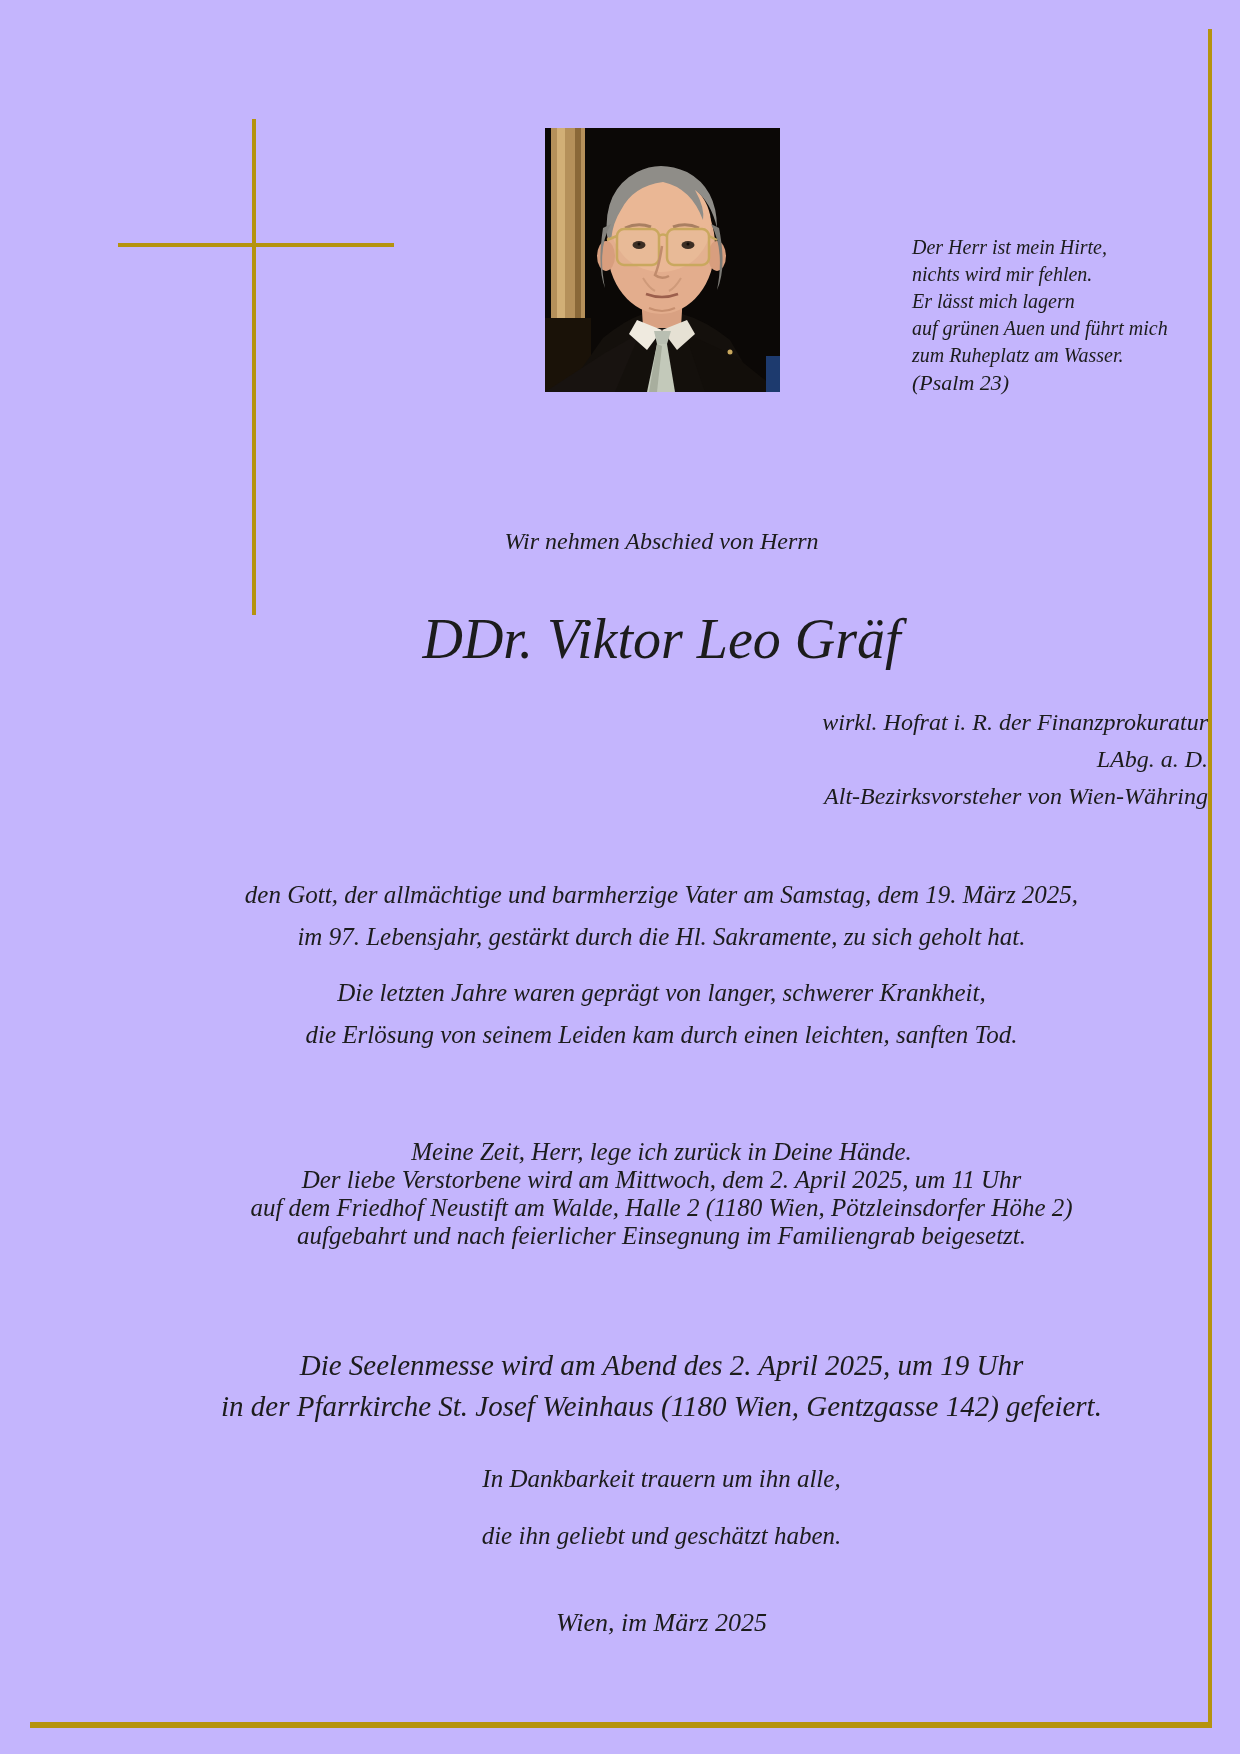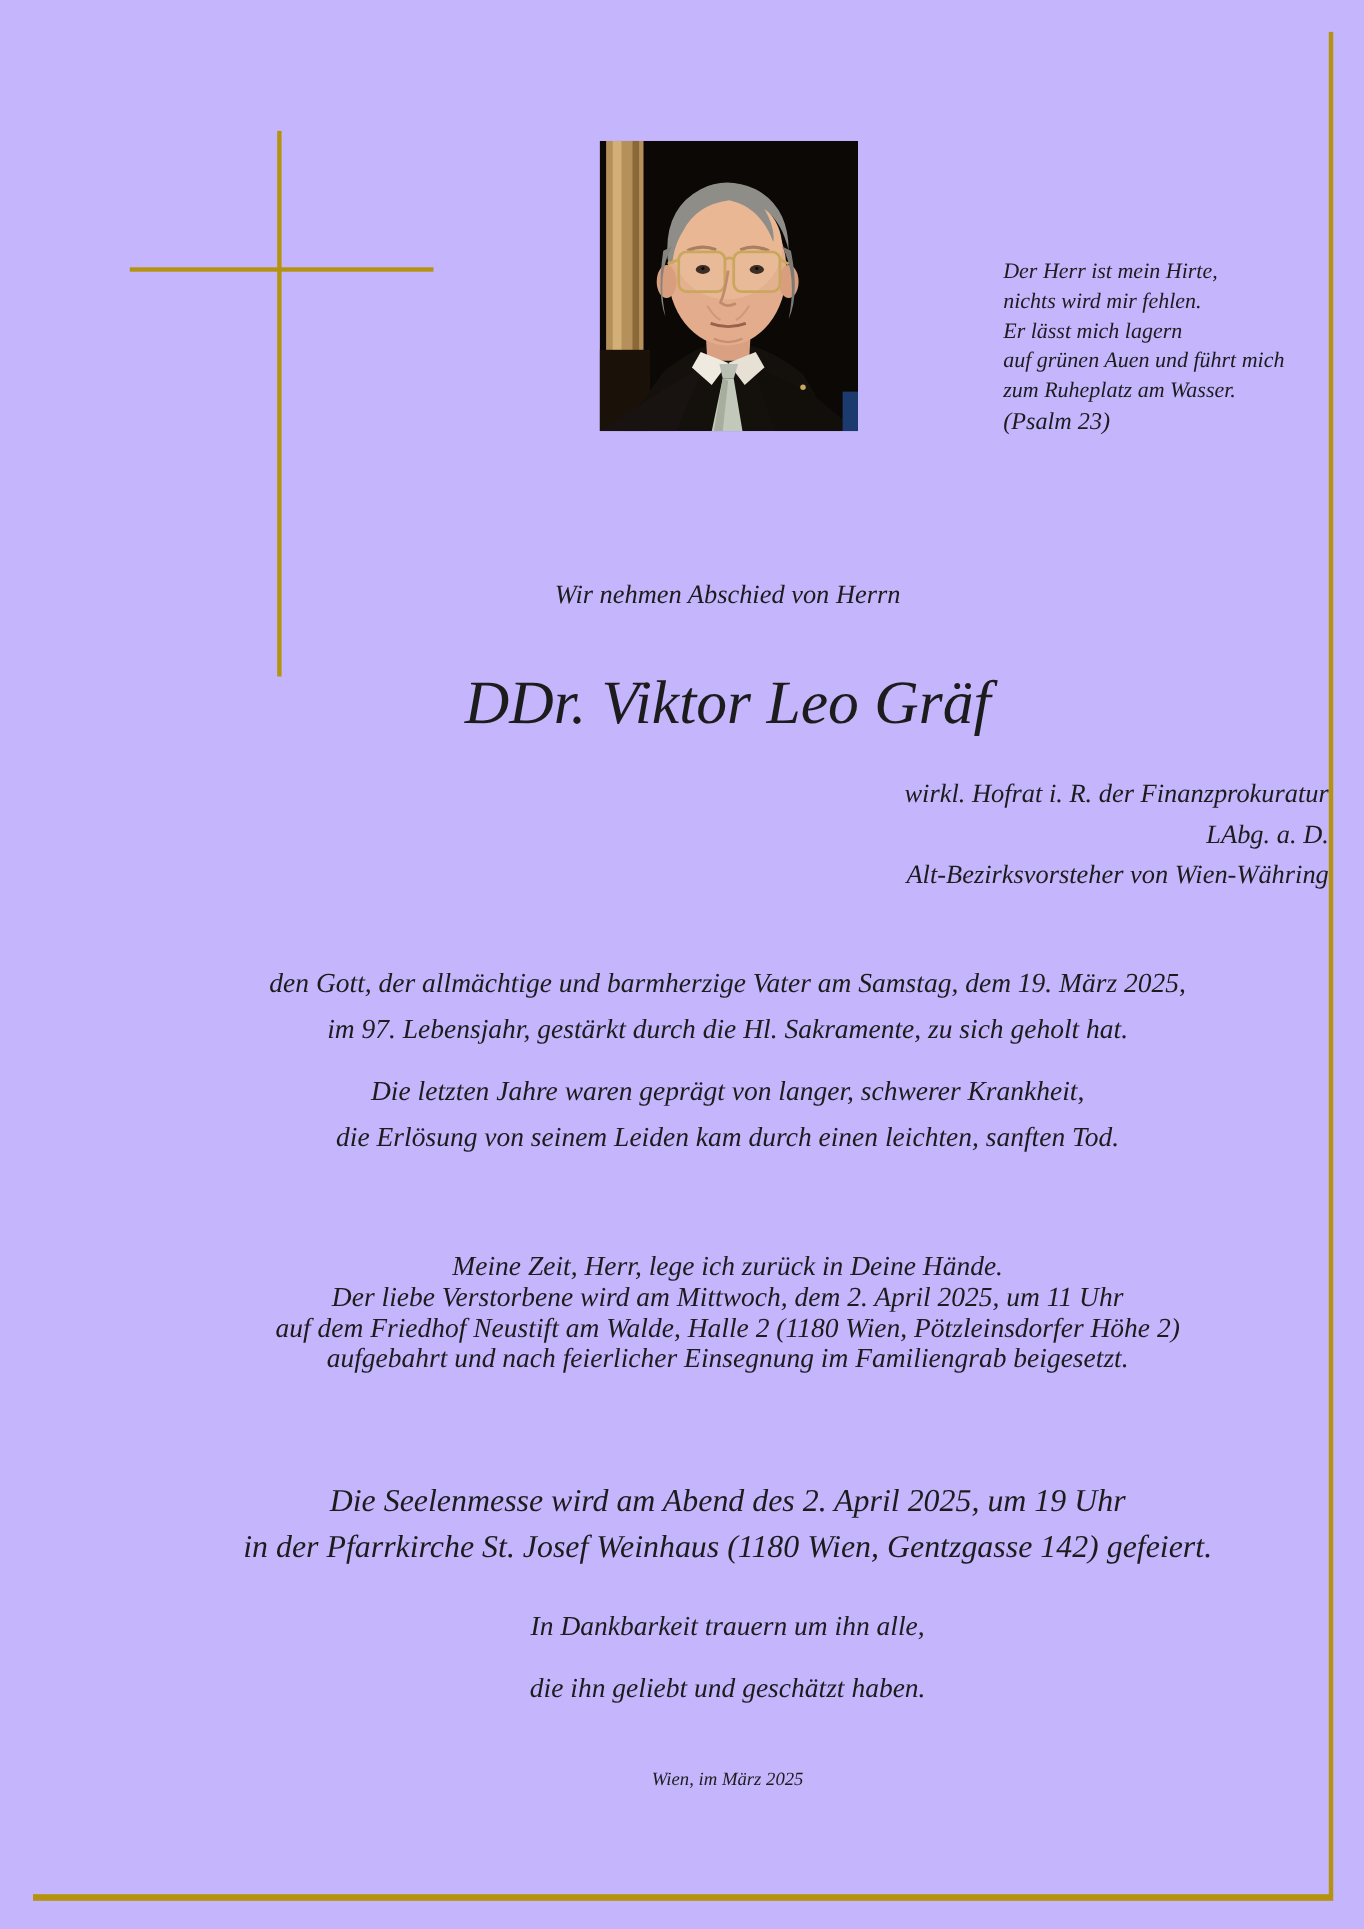--- a/index.html
+++ b/index.html
@@ -73,21 +73,21 @@
   }
   .intro    { top: 528px;  font-size: 24px; }
   .name     { top: 606px;  font-size: 56px; line-height: 1.2; }
   .titles   { top: 704px;  font-size: 24px; line-height: 37px; text-align: right; }
   .para1    { top: 874px;  font-size: 25px; line-height: 42px; }
   .para2    { top: 972px;  font-size: 25px; line-height: 42px; }
   .quote    { top: 1138px; font-size: 25px; }
   .para3    { top: 1166px; font-size: 25px; line-height: 28px; }
   .para4    { top: 1345px; font-size: 29px; line-height: 41px; }
   .closing  { top: 1450px; font-size: 25px; line-height: 57px; }
-  .dateline { top: 1608px; font-size: 17px; }
+  .dateline { top: 1608px; font-size: 26px; }
   
   .footer-text {
     position: absolute;
     left: 0; top: 1693px;
     width: 1240px;
     text-align: center;
     font-family: "Liberation Sans", sans-serif;
     font-style: normal;
     font-size: 11.5px;
     letter-spacing: 2.6px;

